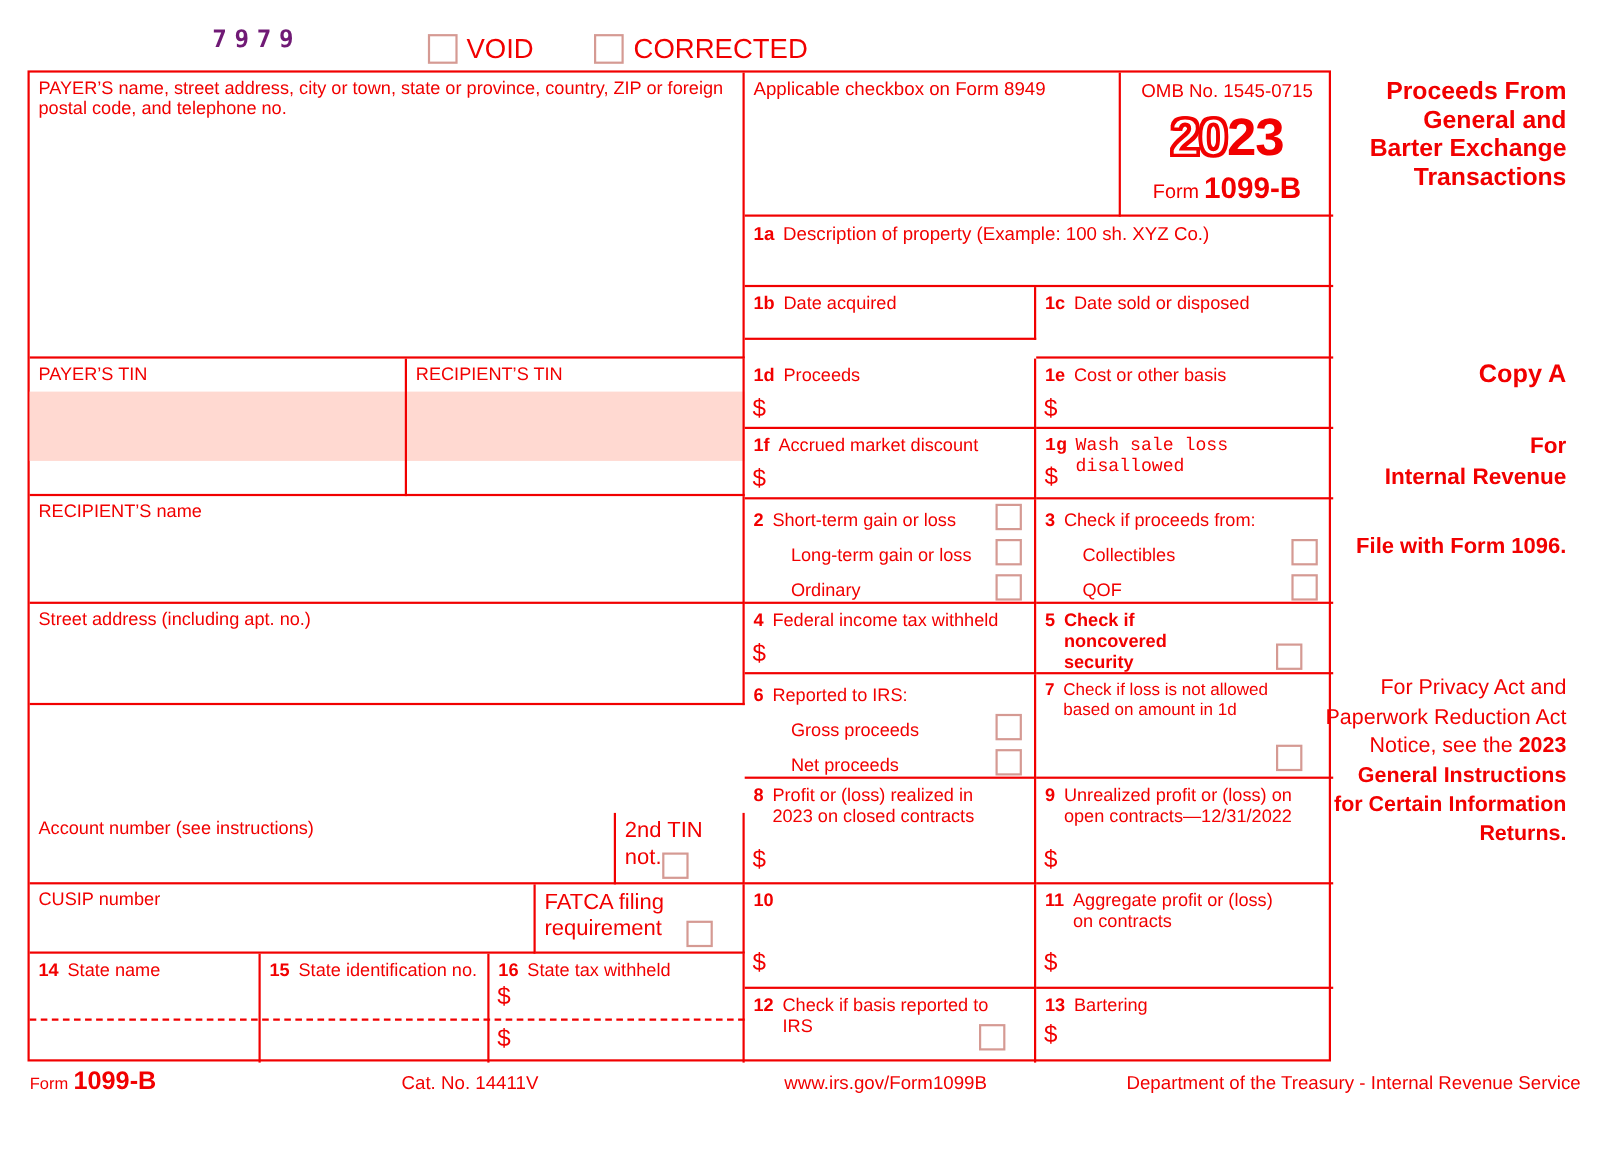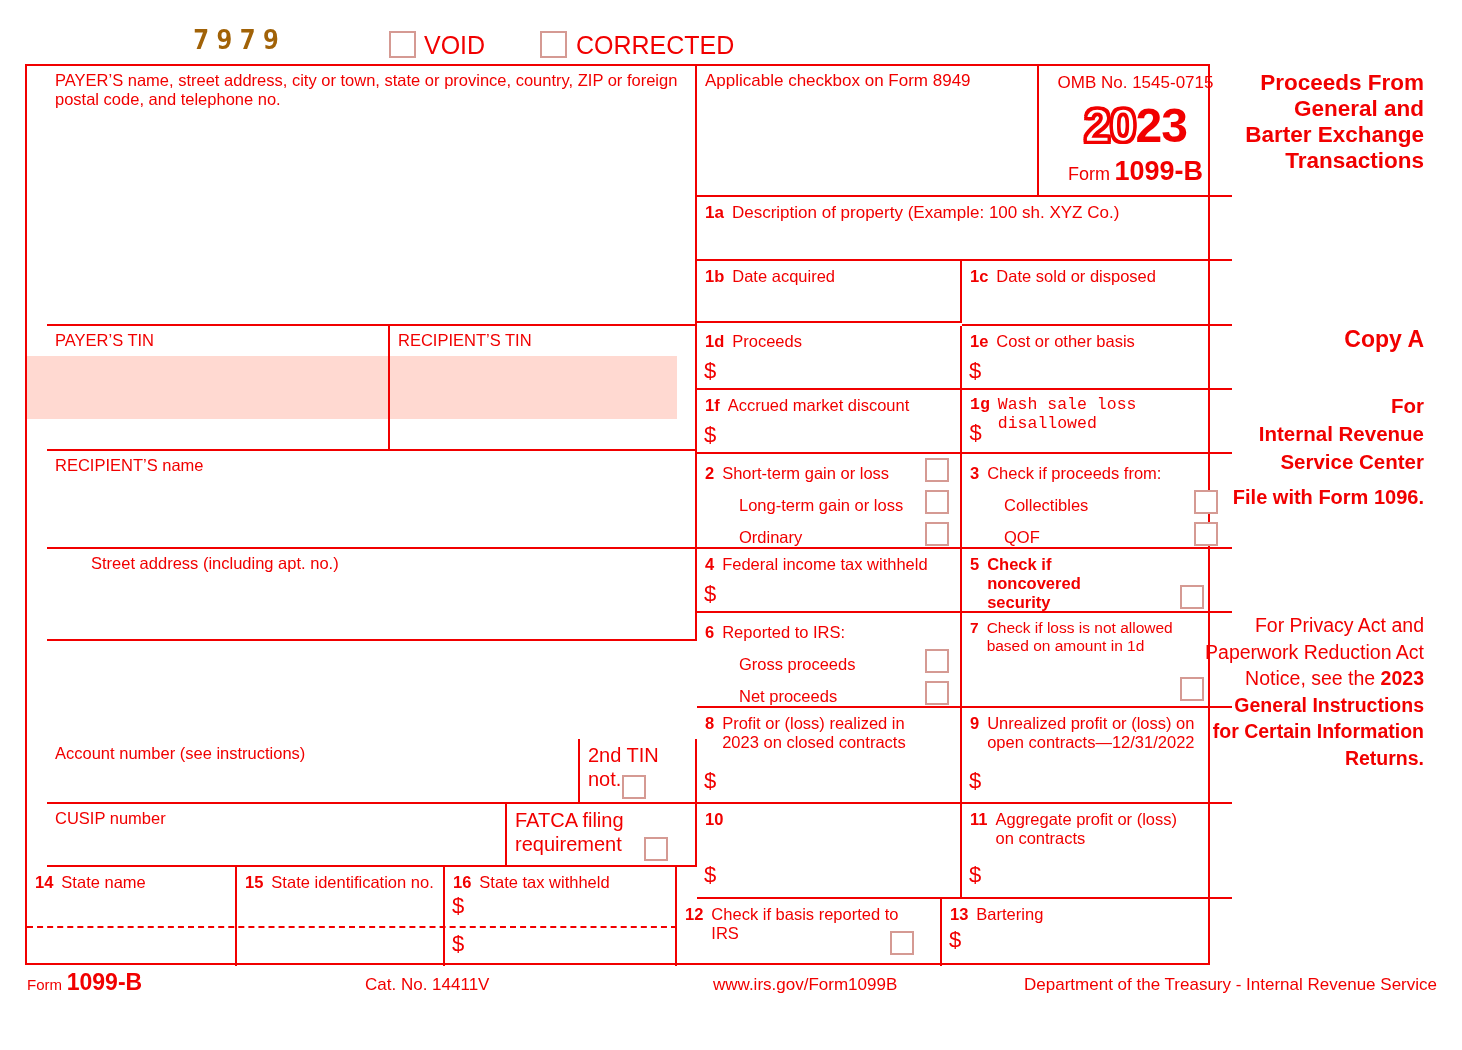--- a/index.html
+++ b/index.html
@@ -6,29 +6,29 @@
     --red:#f10000;
     --pink:#ffd9d1;
     --cbb:#d59a93;
   }
   *{margin:0;padding:0;box-sizing:border-box;}
   body{background:#fff;font-family:"Liberation Sans","DejaVu Sans",sans-serif;}
   .page{position:relative;width:1462px;height:1050px;background:#fff;overflow:hidden;color:var(--red);}
 
   
   .form-code{position:absolute;left:193px;top:24px;font-family:"DejaVu Sans Mono",monospace;
-    font-size:27px;font-weight:600;letter-spacing:7px;color:#a16207;}
+    font-size:22px;font-weight:600;letter-spacing:7px;color:#701a75;}
   .hdr-cb{position:absolute;width:27px;height:27px;border:2.5px solid var(--cbb);background:#fff;}
   .hdr-lbl{position:absolute;font-size:25px;color:var(--red);}
 
   
   .form{position:absolute;left:25px;top:64px;width:1185px;height:901px;border:2.5px solid var(--red);}
   .c{position:absolute;}
   .bR{border-right:2.5px solid var(--red);}
-  .bB{border-bottom:2.5px solid var(--red);margin-left:20px;}
+  .bB{border-bottom:2.5px solid var(--red);}
   .lbl{color:var(--red);font-size:20px;line-height:1.18;padding:5px 8px 0 8px;}
   .caps{font-size:16.5px;}
   .nlbl{display:flex;color:var(--red);font-size:16.5px;line-height:1.15;padding:6px 8px 0 8px;gap:8px;}
   .nlbl .n{font-weight:bold;flex:0 0 auto;}
   .dollar{position:absolute;left:7px;color:var(--red);font-size:22px;line-height:1;}
   .cb{position:absolute;width:24px;height:24px;border:2px solid var(--cbb);background:#fff;}
   .optline{position:absolute;left:42px;color:var(--red);font-size:16.5px;}
   .pinkband{position:absolute;left:0;top:290px;width:650px;height:63px;background:var(--pink);}
   .dashline{position:absolute;left:0;top:860px;width:650px;border-top:2px dashed var(--red);}
 
@@ -82,21 +82,21 @@
       <div class="lbl caps">PAYER’S TIN</div>
     </div>
     <div class="c bR bB" style="left:343px;top:260px;width:307px;height:125px;">
       <div class="lbl caps">RECIPIENT’S TIN</div>
     </div>
 
     <div class="c bR bB" style="left:0;top:385px;width:650px;height:98px;">
       <div class="lbl caps">RECIPIENT’S name</div>
     </div>
 
-    <div class="c bR bB" style="left:0;top:483px;width:650px;height:92px;padding-left:36px;">
+    <div class="c bR bB" style="left:0;top:483px;width:650px;height:92px;">
       <div class="lbl caps">Street address (including apt. no.)</div>
     </div>
 
 
     <div class="c bR bB" style="left:0;top:673px;width:533px;height:65px;">
       <div class="lbl caps">Account number (see instructions)</div>
     </div>
     <div class="c bR bB" style="left:533px;top:673px;width:117px;height:65px;">
       <div class="lbl">2nd TIN not.</div>
       <div class="cb" style="left:42px;top:36px;"></div>
@@ -141,21 +141,21 @@
       <div class="formnum"><span class="w">Form</span> <span class="n">1099-B</span></div>
     </div>
 
     <div class="c bB" style="left:650px;top:131px;width:535px;height:64px;">
       <div class="nlbl" style="font-size:17px;">
           <span class="n">1a</span>
           <span>Description of property (Example: 100 sh. XYZ Co.)</span>
         </div>
     </div>
 
-    <div class="c bR bB" style="left:650px;top:195px;width:265px;height:62px;">
+    <div class="c bR bB" style="left:650px;top:195px;width:265px;height:48px;">
       <div class="nlbl">
           <span class="n">1b</span>
           <span>Date acquired</span>
         </div>
     </div>
     <div class="c bB" style="left:915px;top:195px;width:270px;height:65px;">
       <div class="nlbl">
           <span class="n">1c</span>
           <span>Date sold or disposed</span>
         </div>
@@ -294,21 +294,20 @@
   <div class="sb sb-title">
     <div>Proceeds From</div>
     <div>General and</div>
     <div>Barter Exchange</div>
     <div>Transactions</div>
   </div>
   <div class="sb sb-copy">Copy A</div>
   <div class="sb sb-for">
     <div>For</div>
     <div>Internal Revenue</div>
-    <div>Service Center</div>
   </div>
   <div class="sb sb-file">File with Form 1096.</div>
   <div class="sb sb-privacy">
     <span>For Privacy Act and Paperwork Reduction Act Notice, see the </span><span class="b">2023 General Instructions for Certain Information Returns.</span>
   </div>
 
   <div class="ft ft-form" style="left:27px;top:969px;">
     <span class="w">Form</span>
     <span class="n">1099-B</span>
   </div>

